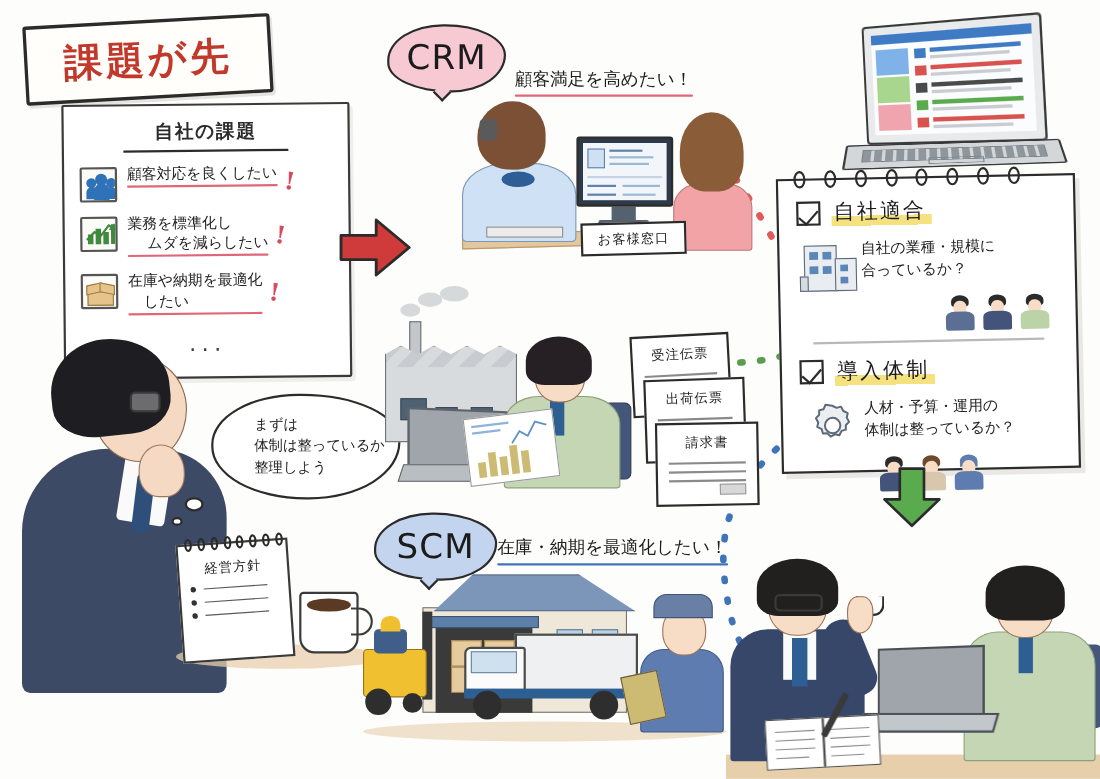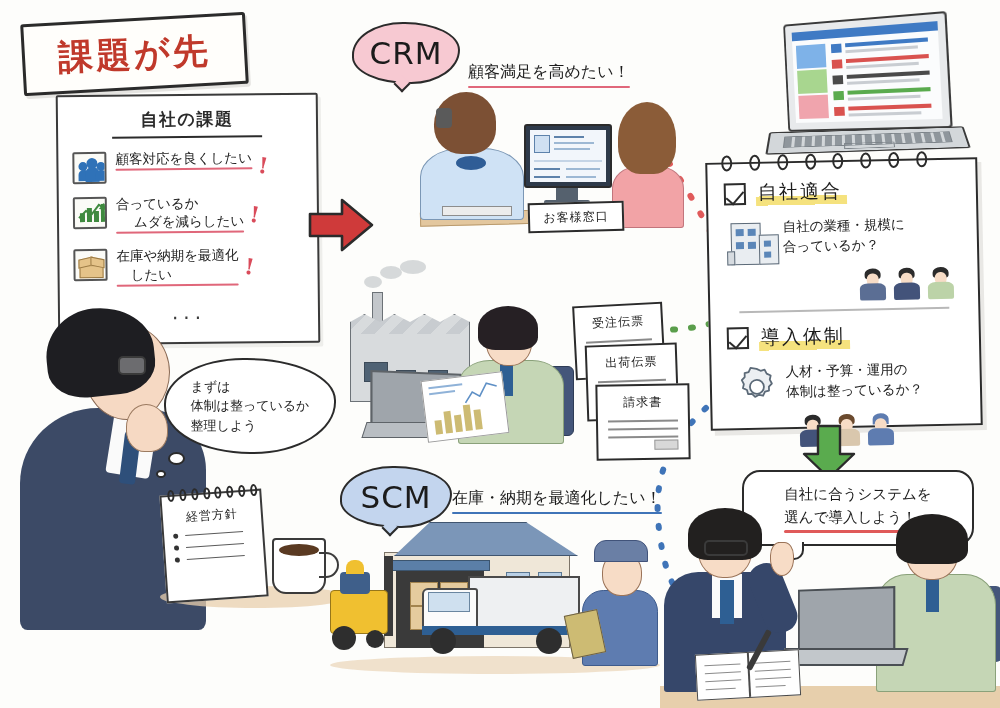--- a/index.html
+++ b/index.html
@@ -96,22 +96,22 @@
   .ic-chart .bar { position: absolute; background: #3f8a3f; bottom: 5px; }
   .ic-box .flap { position: absolute; background: #e5c389; border: 1.4px solid #9b7a44; }
 
   
   .cloud {
     background: #fff; border: 2.3px solid #2b2b2b;
     border-radius: 50% / 42%;
     position: absolute;
   }
   #exec-thought {
-    left: 164px; top: 358px; width: 172px; height: 96px;
-    display: flex; align-items: center; justify-content: center;
+    left: 192px; top: 358px; width: 172px; height: 96px;
+    display: flex; align-items: center; justify-content: flex-end;
     border-radius: 46% 52% 48% 50% / 48% 44% 54% 50%;
   }
   #exec-thought .txt {
     font-family: "DejaVu Serif", "Liberation Serif", serif;
     font-size: 13px; color: #222; line-height: 1.5; text-align: left;
     padding: 0 12px;
   }
   .thought-dot {
     border-radius: 50%; background: #fff; border: 2.2px solid #2b2b2b;
   }
@@ -468,21 +468,21 @@
         <i class="bar" style="left:5px;width:5px;height:9px;"></i>
         <i class="bar" style="left:12px;width:5px;height:14px;"></i>
         <i class="bar" style="left:19px;width:5px;height:11px;"></i>
         <i class="bar" style="left:26px;width:4px;height:18px;"></i>
         <svg style="position:absolute;left:2px;top:3px;" width="30" height="20">
           <polyline points="2,16 9,9 15,12 22,3 27,6" fill="none" stroke="#3f8a3f" stroke-width="2"></polyline>
           <polygon points="27,1 29,8 22,7" fill="#3f8a3f"></polygon>
         </svg>
       </div>
       <div class="issue-text">
-        <span>合っているか</span><br>
+        <span>業務を標準化し</span><br>
         <span style="padding-left:18px">ムダを減らしたい</span>
         <span class="ul" style="width:100%"></span>
       </div>
       <span class="bang">!</span>
     </div>
 
     <div class="issue-row">
       <div class="issue-icon ic-box">
         <i class="flap" style="left:4px;top:14px;width:24px;height:13px;"></i>
         <i class="flap" style="left:3px;top:7px;width:14px;height:9px;transform:skewY(-12deg);"></i>
@@ -822,27 +822,20 @@
         </div>
     </div>
   </div>
 
   <div class="abs" id="green-arrow">
     <svg width="58" height="56" viewBox="0 0 58 56">
       <polygon points="18,2 40,2 40,30 54,30 29,54 4,30 18,30" fill="#5aab4e" stroke="#2b2b2b" stroke-width="2.4" stroke-linejoin="round"></polygon>
     </svg>
   </div>
 
-  <div class="abs" id="concl-bubble">
-    <div class="t">
-      <span>自社に合うシステムを</span><br>
-      <span>選んで導入しよう！</span>
-      <span class="ul"></span>
-    </div>
-  </div>
   <div class="abs" id="concl-tail"></div>
 
   <div class="abs" id="meet-scene">
     <div class="abs" id="m-desk"></div>
 
     <div class="abs" id="m1-body"></div>
     <div class="abs" id="m1-shirt"></div>
     <div class="abs" id="m1-tie"></div>
     <div class="abs" id="m1-arm"></div>
     <div class="abs" id="m1-hand"></div>

